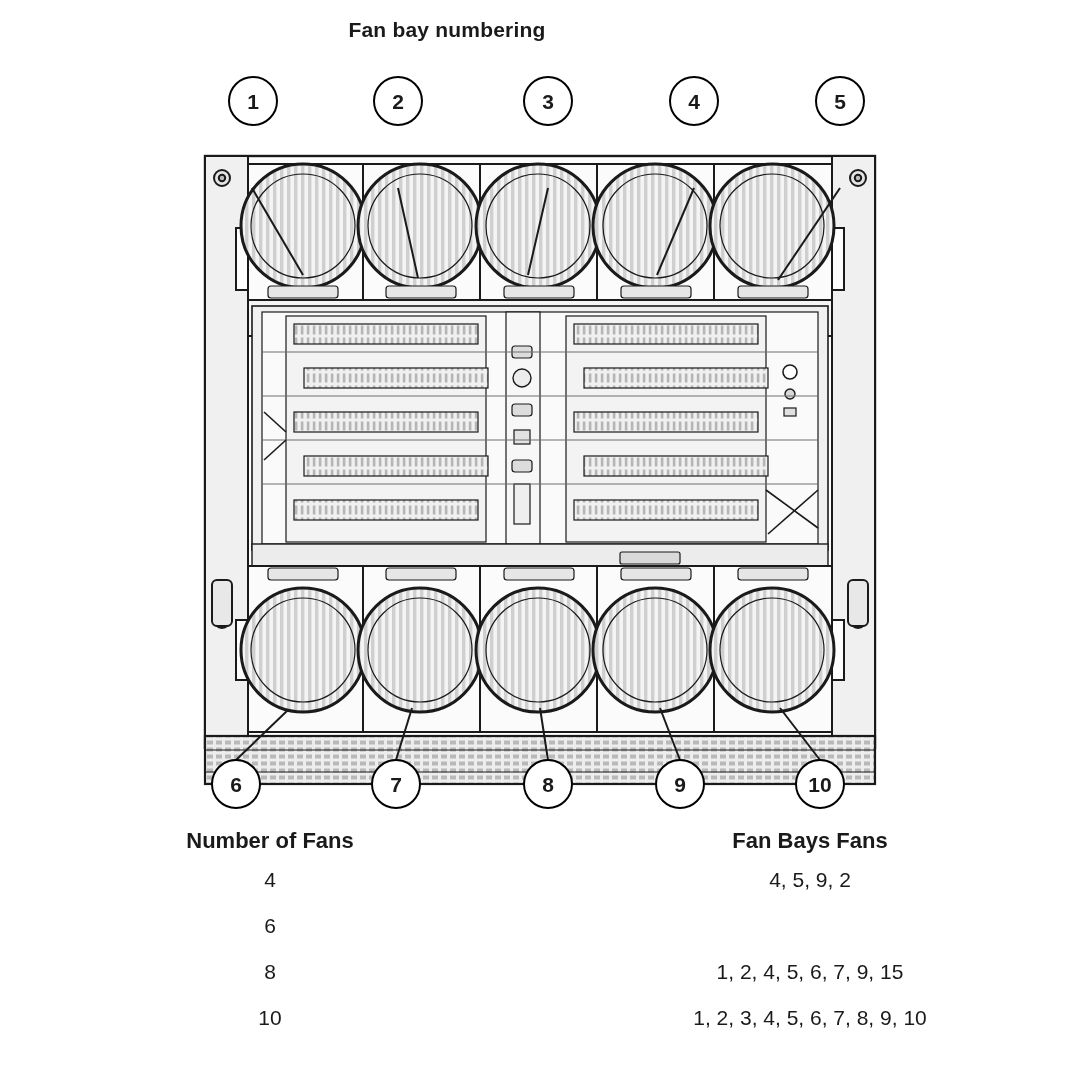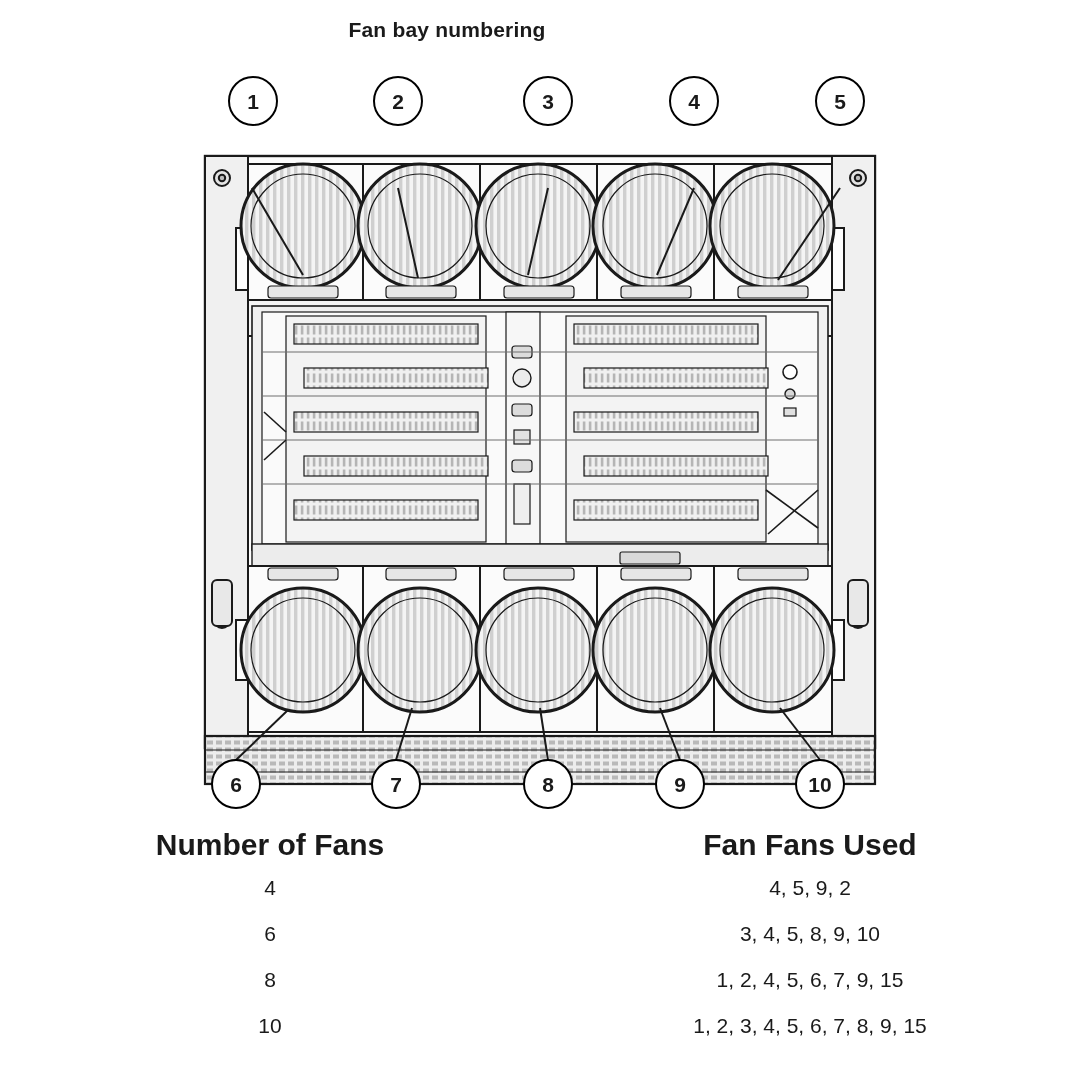--- a/index.html
+++ b/index.html
@@ -72,21 +72,21 @@
     font-size: 21px;
   }
   .table .cell-right {
     width: 540px;
     text-align: center;
     font-size: 21px;
   }
   .table .header .cell-left,
   .table .header .cell-right {
     font-weight: bold;
-    font-size: 30px;
+    font-size: 22px;
     padding-bottom: 14px;
   }
   .table .row.data .cell-left,
   .table .row.data .cell-right {
     padding-bottom: 22px;
   }
 </style>
 </head>
 <body>
 
@@ -281,31 +281,30 @@
     <span>9</span>
   </div>
   <div class="callout" style="left:795px; top:699px;">
     <span>10</span>
   </div>
 </div>
 
 <div class="table">
   <div class="row header">
     <div class="cell-left">Number of Fans</div>
-    <div class="cell-right">Fan Fans Used</div>
+    <div class="cell-right">Fan Bays Fans</div>
   </div>
   <div class="row data">
     <div class="cell-left">4</div>
     <div class="cell-right">4, 5, 9, 2</div>
   </div>
   <div class="row data">
     <div class="cell-left">6</div>
-    <div class="cell-right">3, 4, 5, 8, 9, 10</div>
   </div>
   <div class="row data">
     <div class="cell-left">8</div>
     <div class="cell-right">1, 2, 4, 5, 6, 7, 9, 15</div>
   </div>
   <div class="row data">
     <div class="cell-left">10</div>
-    <div class="cell-right">1, 2, 3, 4, 5, 6, 7, 8, 9, 15</div>
+    <div class="cell-right">1, 2, 3, 4, 5, 6, 7, 8, 9, 10</div>
   </div>
 </div>
 
 </body></html>

